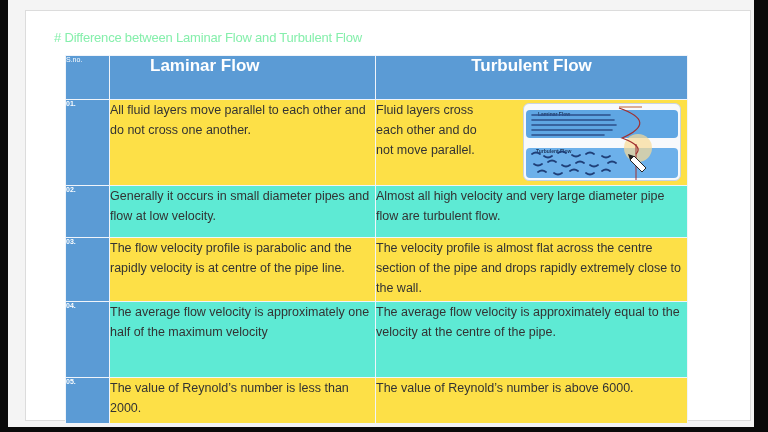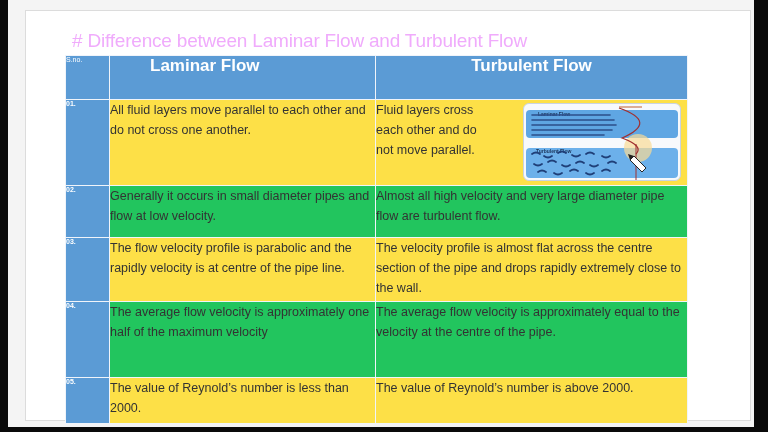--- a/index.html
+++ b/index.html
@@ -10,22 +10,22 @@
     }
     .screen {
       position: absolute; left: 8px; top: 0; width: 746px; height: 427px;
       background: #f4f4f4;
     }
     .slide {
       position: absolute; left: 17px; top: 10px; width: 726px; height: 411px;
       background: #ffffff; border: 1px solid #dcdcdc; box-sizing: border-box;
     }
     .title {
-      position: absolute; left: 72px; top: 30px;
-      font-size: 19px; color: #f0abfc; white-space: nowrap;
+      position: absolute; left: 54px; top: 30px;
+      font-size: 13px; color: #86efac; white-space: nowrap;
       letter-spacing: -0.2px;
     }
     table.cmp {
       position: absolute; left: 65px; top: 55px; width: 623px;
       border-collapse: collapse; table-layout: fixed;
     }
     table.cmp td, table.cmp th {
       padding: 0; vertical-align: top; box-sizing: border-box;
       border: 1px solid #f0f4fa;
       margin-left: 13px;
@@ -41,21 +41,21 @@
     th.col-h.lam { width: 266px; text-align: left; padding-left: 40px; }
     td.sno {
       background: #5b9bd5; color: #ffffff; font-size: 7px; font-weight: bold;
       padding: 4px 0 0 4px;
     }
     td.cell {
       font-size: 12.5px; color: #333333; line-height: 20px;
       padding: 3px 4px 0 4px;
     }
     tr.odd td.cell { background: #fde047; }
-    tr.even td.cell { background: #22c55e; }
+    tr.even td.cell { background: #5eead4; }
     .img-cell { position: relative; }
     .flow-img {
       position: absolute; right: 6px; top: 3px; width: 156px; height: 76px;
       background: #f7f9fc; border: 1px solid #c9d3e2; border-radius: 6px; overflow: hidden;
     }
     .flow-img .lam-band { position: absolute; left: 2px; right: 2px; top: 6px; height: 28px; background: #5fa6e3; border-radius: 4px; }
     .flow-img .turb-band { position: absolute; left: 2px; right: 2px; top: 44px; height: 30px; background: #6cb0ea; border-radius: 4px; }
     .flow-img .lbl { position: absolute; font-size: 5px; font-weight: bold; color: #1f3a60; }
     .flow-img svg { position: absolute; left: 0; top: 0; }
     .cursor-halo { position: absolute; left: 100px; top: 30px; width: 28px; height: 28px; border-radius: 50%; background: rgba(250, 220, 150, 0.7); }
@@ -138,16 +138,16 @@
       <td class="cell">The velocity profile is almost flat across the centre section of the pipe and drops rapidly extremely close to the wall.</td>
     </tr>
     <tr class="even" style="height:76px">
       <td class="sno">04.</td>
       <td class="cell">The average flow velocity is approximately one half of the maximum velocity</td>
       <td class="cell">The average flow velocity is approximately equal to the velocity at the centre of the pipe.</td>
     </tr>
     <tr class="odd" style="height:46px">
       <td class="sno">05.</td>
       <td class="cell">The value of Reynold’s number is less than 2000.</td>
-      <td class="cell">The value of Reynold’s number is above 2000.</td>
+      <td class="cell">The value of Reynold’s number is above 6000.</td>
     </tr>
   </tbody>
 </table>
 
 </body></html>

